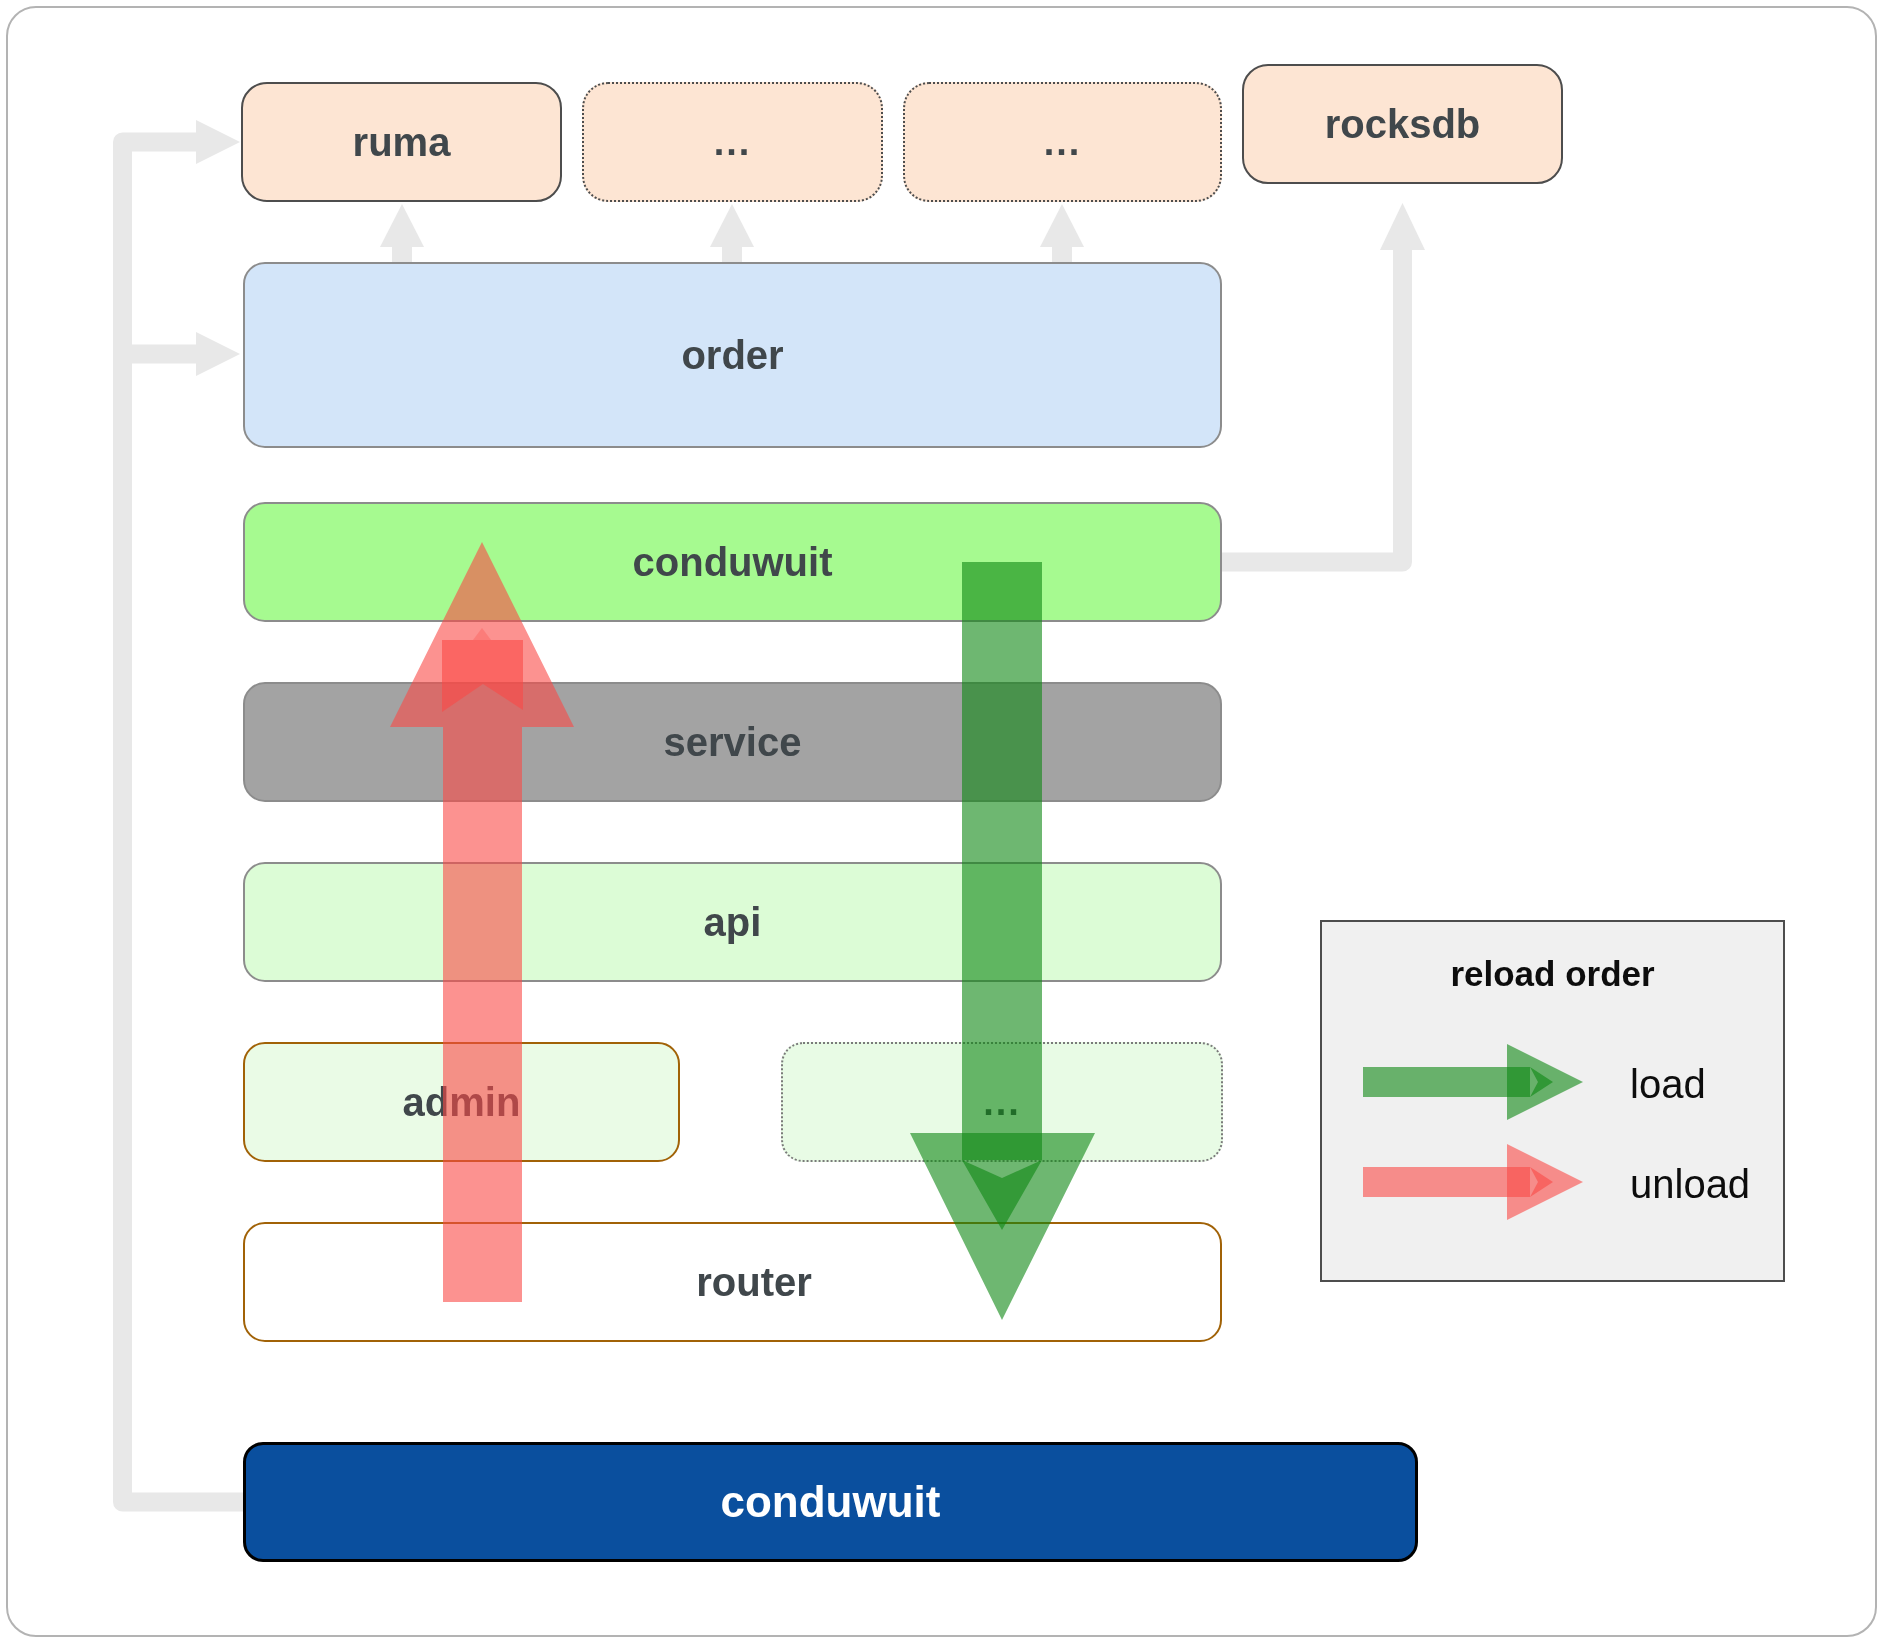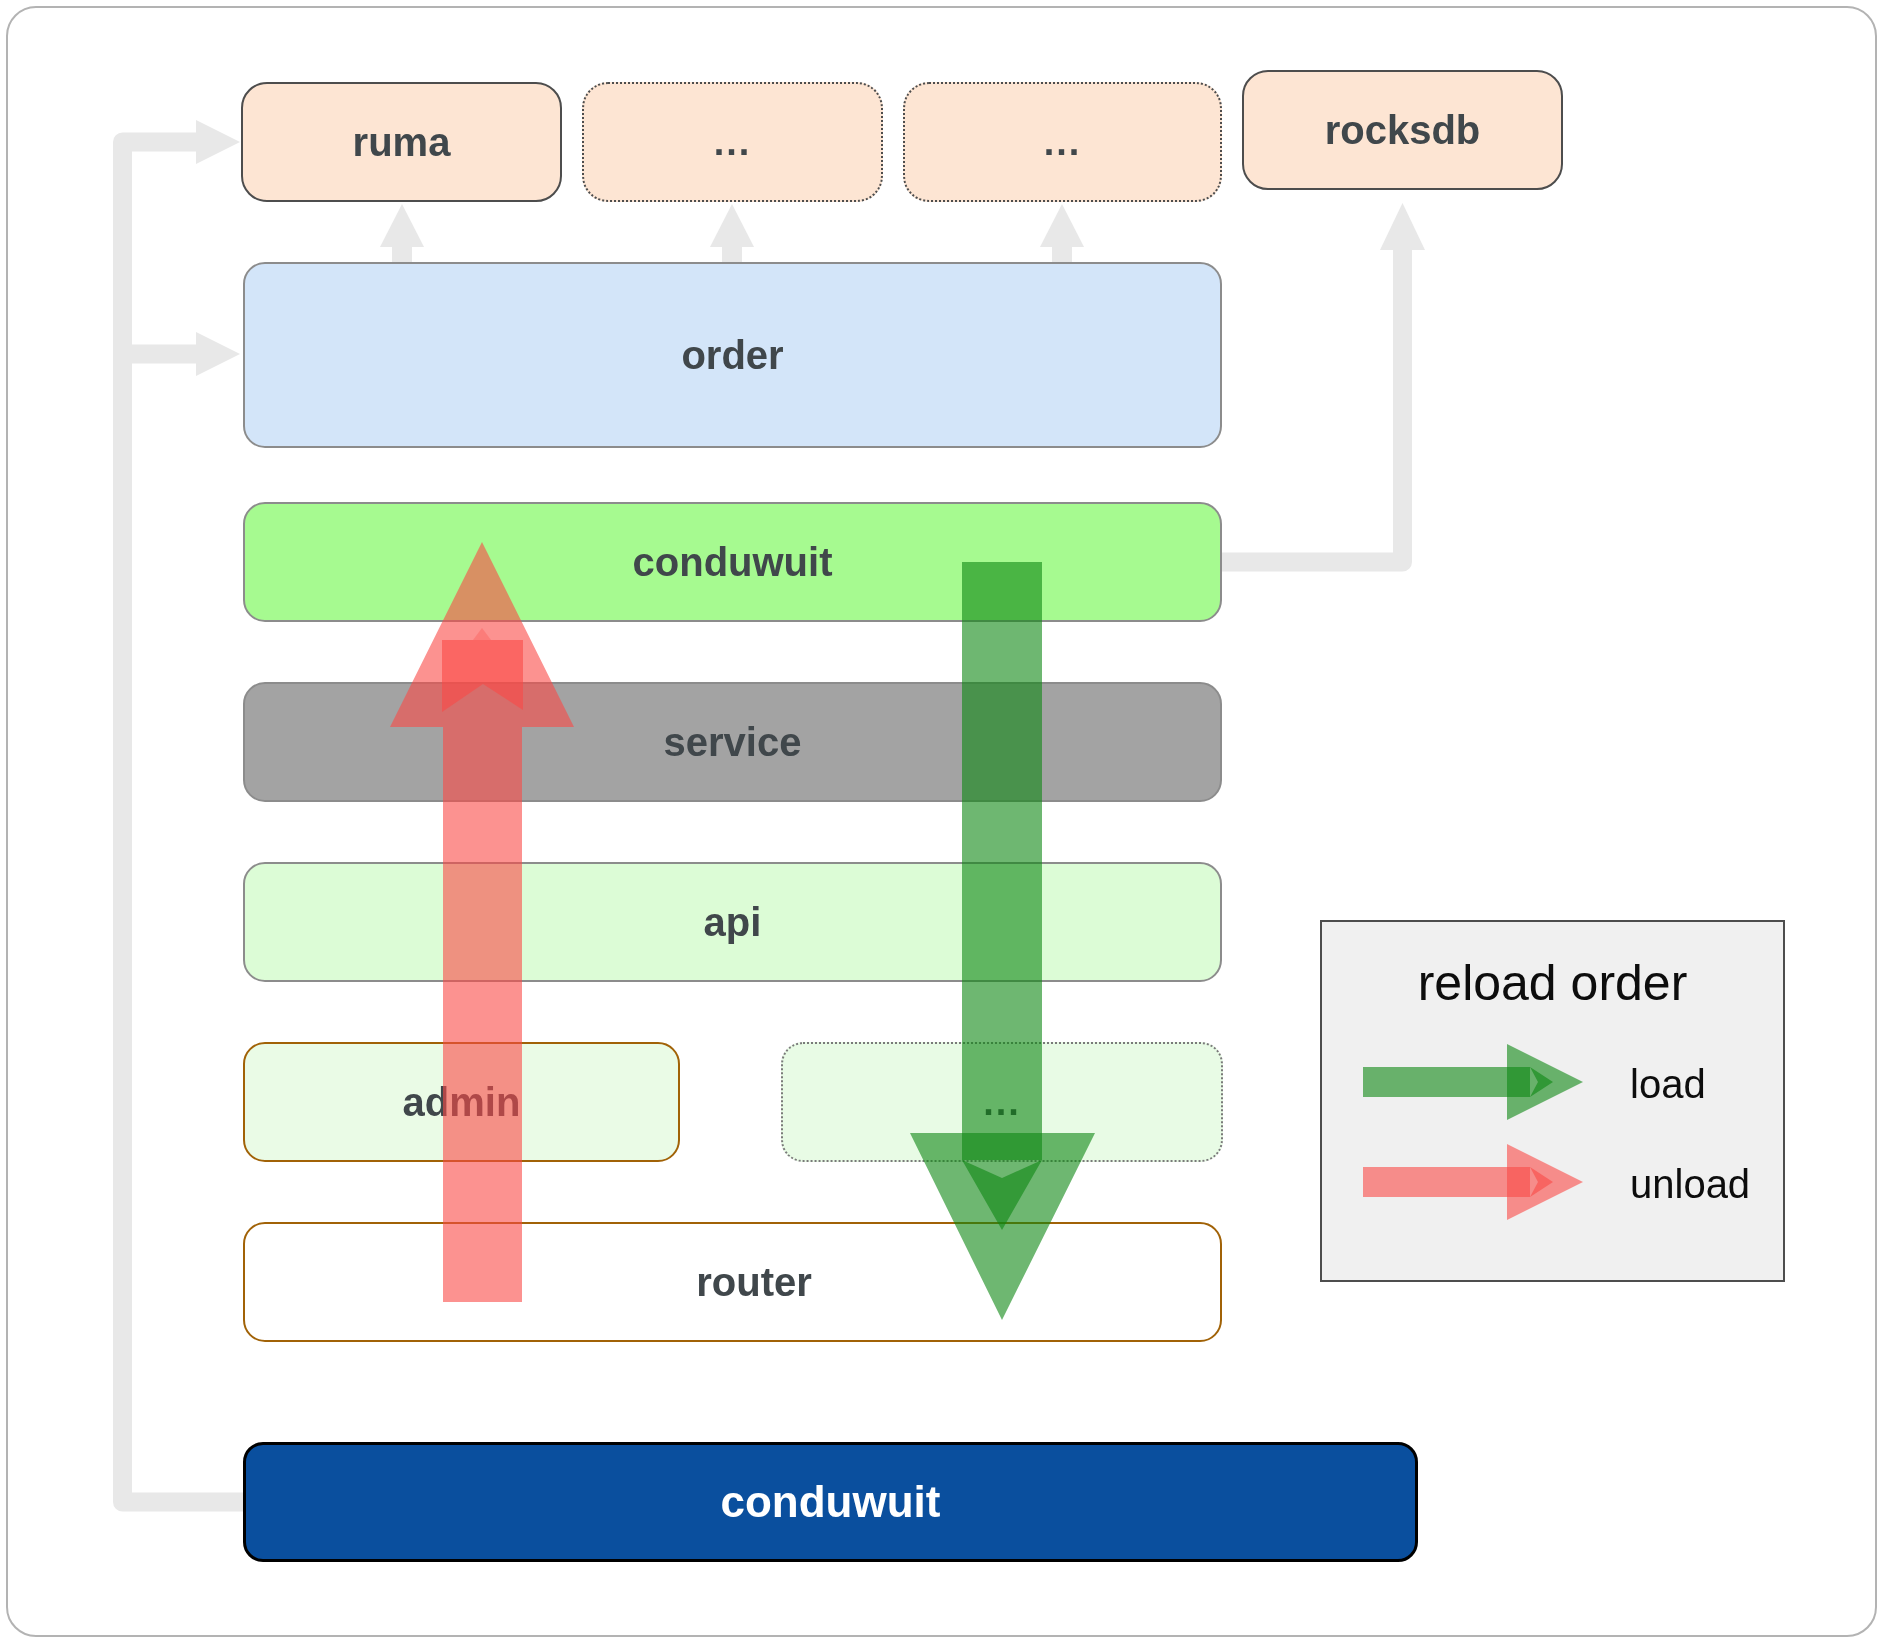--- a/index.html
+++ b/index.html
@@ -15,34 +15,34 @@
   .solid-dark{border:2.5px solid #4d4d4d;}
   .dotted-dark{border:2.5px dotted #4d4d4d;}
   .solid-gray{border:2px solid #8c8c8c;}
   .solid-gray2{border:2px solid #a16207;}
   .dotted-gray{border:2.5px dotted #7a7a7a;}
   .solid-black{border:3px solid #000000;}
   .dots{font-weight:700;font-size:38px;letter-spacing:2px;}
   #box-ruma{left:241px;top:82px;width:321px;height:120px;}
   #box-dots1{left:582px;top:82px;width:301px;height:120px;}
   #box-dots2{left:903px;top:82px;width:319px;height:120px;}
-  #box-rocksdb{left:1242px;top:70px;width:321px;height:120px;}
+  #box-rocksdb{left:1242px;top:64px;width:321px;height:120px;}
   #box-core{left:243px;top:262px;width:979px;height:186px;}
   #box-database{left:243px;top:502px;width:979px;height:120px;}
   #box-service{left:243px;top:682px;width:979px;height:120px;}
   #box-api{left:243px;top:862px;width:979px;height:120px;}
   #box-admin{left:243px;top:1042px;width:437px;height:120px;}
   #box-dots3{left:781px;top:1042px;width:442px;height:120px;}
   #box-router{left:243px;top:1222px;width:979px;height:120px;}
   #box-conduwuit{left:243px;top:1442px;width:1175px;height:120px;
                  color:#ffffff;font-size:44px;}
   #legend{left:1320px;top:920px;width:465px;height:362px;border-radius:0;
           display:block;z-index:2;}
   #legend-title{position:absolute;left:0;top:32px;width:100%;text-align:center;
-          font-size:50px;font-weight:400;color:#0d0d0d;}
+          font-size:35px;font-weight:700;color:#0d0d0d;}
   .legend-label{position:absolute;left:308px;transform:translateY(-50%);
           font-size:40px;font-weight:400;color:#0d0d0d;}
   #legend-label-load{top:162px;}
   #legend-label-unload{top:262px;}
 </style>
 </head>
 <body>
 
 <div id="frame"></div>
 

